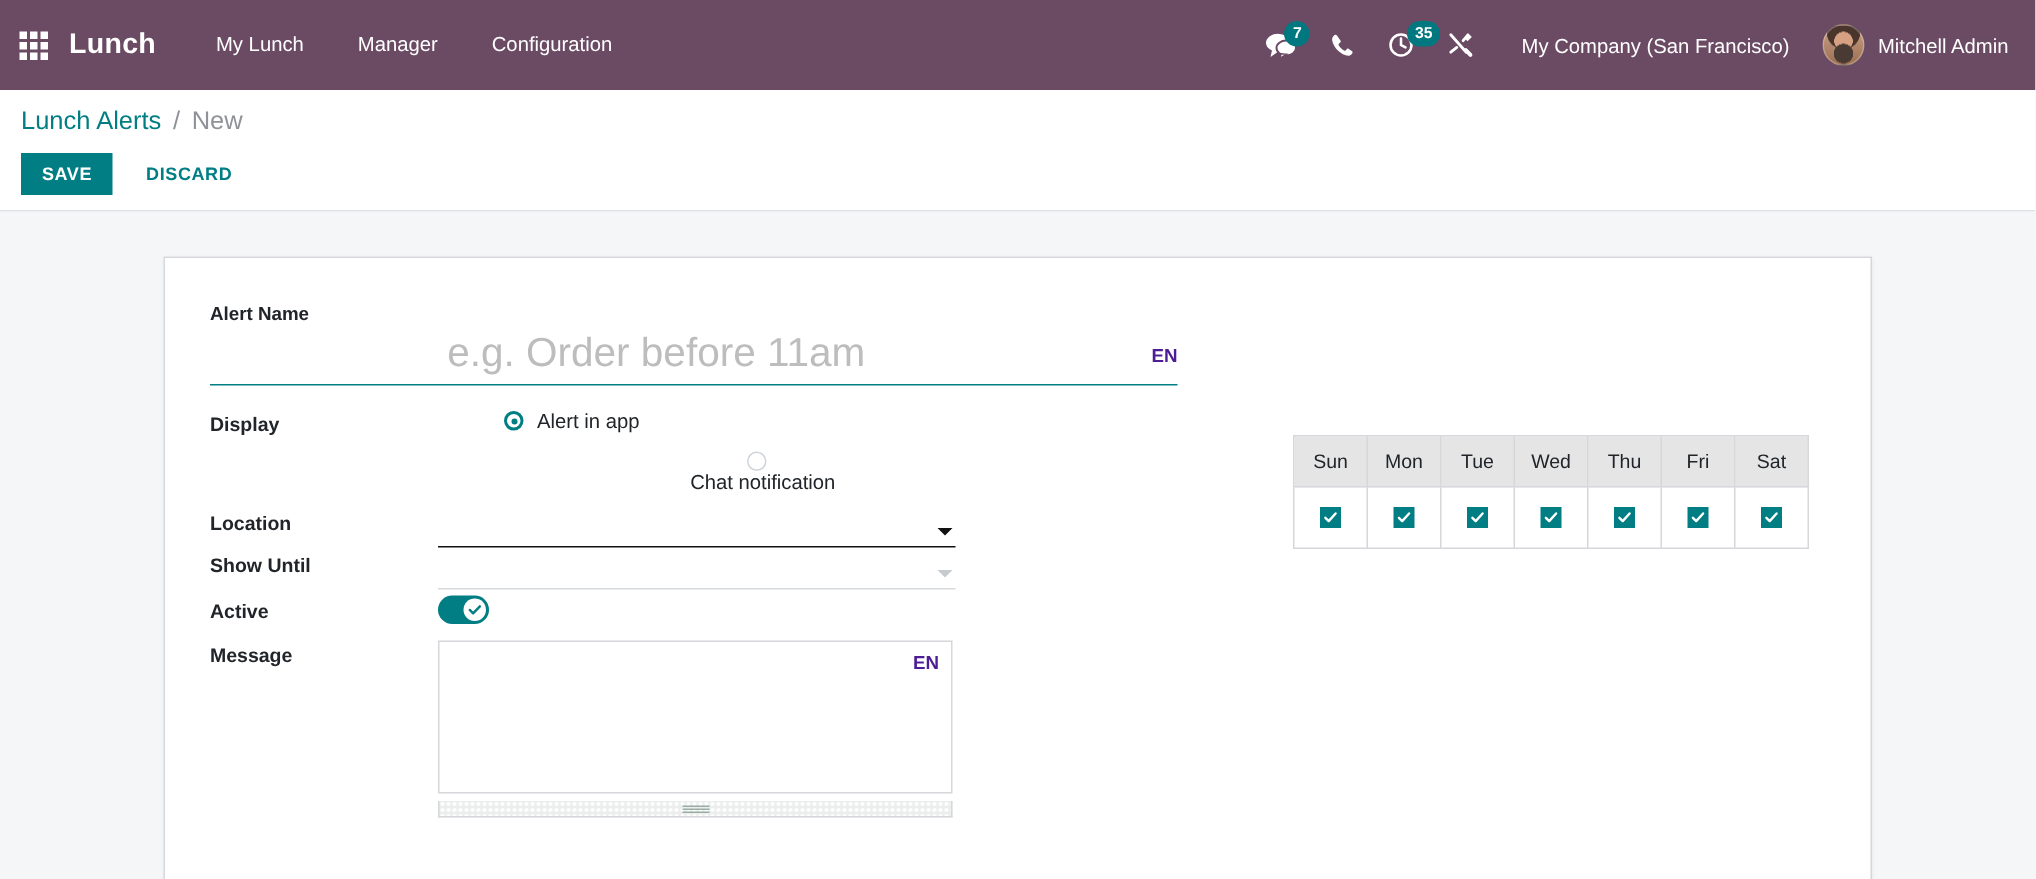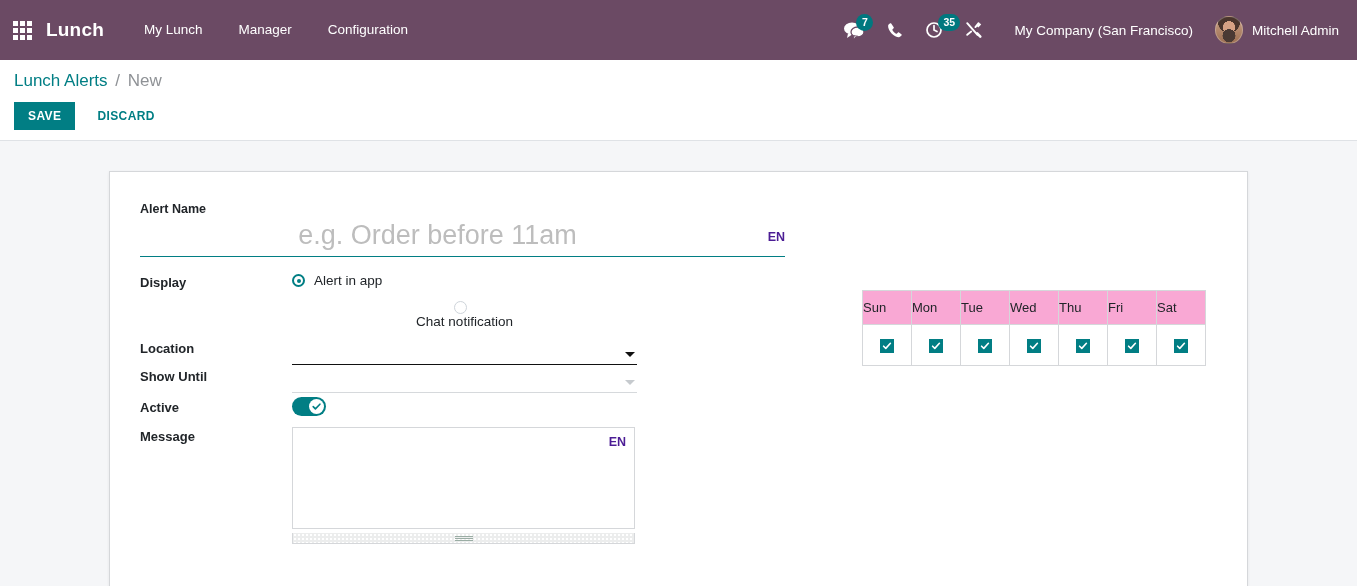--- a/index.html
+++ b/index.html
@@ -320,22 +320,22 @@
     border-collapse: collapse;
     border: 1px solid #d5d7da;
   }
   .days-table th {
     border: 1px solid #d5d7da;
     font-size: 13px;
     font-weight: normal;
     color: #212529;
     padding: 9px 0;
     width: 49px;
-    text-align: left;
-    background: #f9a8d4;
+    text-align: center;
+    background: #e5e5e5;
   }
   .days-table td {
     border: 1px solid #d5d7da;
     text-align: center;
     padding: 11px 0;
     background: #ffffff;
   }
   .chk {
     width: 14px; height: 14px;
     background: #017e84;
@@ -441,21 +441,21 @@
     <div class="col-left">
 
       <div class="o-field-name">
         <label class="lbl-small">Alert Name</label>
         <div class="name-input-row">
           <input class="name-input" type="text" placeholder="e.g. Order before 11am" style="">
           <span class="lang-badge lang-name">EN</span>
         </div>
       </div>
 
-      <div class="frow" style="margin-bottom:6px;">
+      <div class="frow" style="margin-bottom:6px;gap:44px;">
         <div class="frow-label">Display</div>
         <div class="frow-field">
           <div class="radio-row">
             <span class="radio checked"></span>
             <span class="radio-label">Alert in app</span>
           </div>
           <div class="radio-row" style="margin-bottom:4px;flex-direction:column;">
             <span class="radio"></span>
             <span class="radio-label">Chat notification</span>
           </div>

